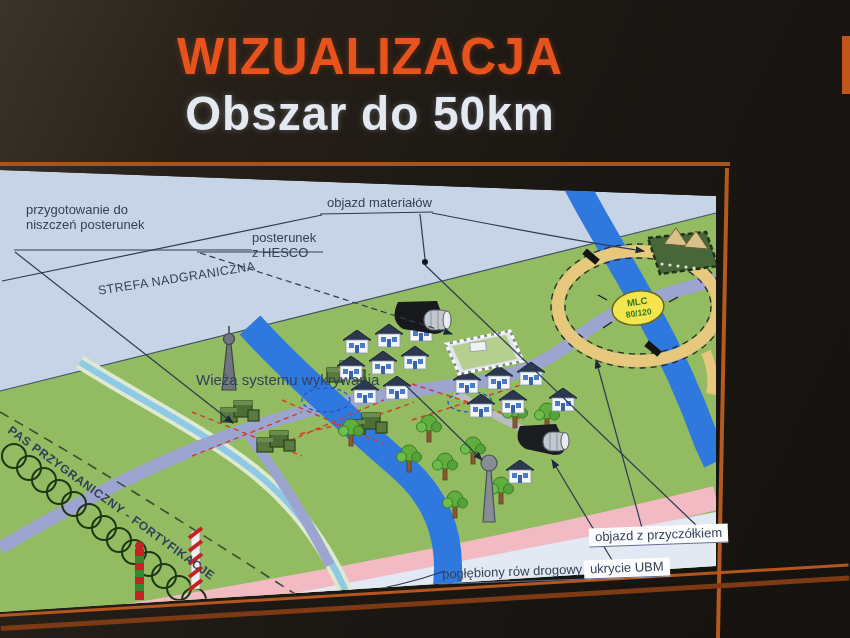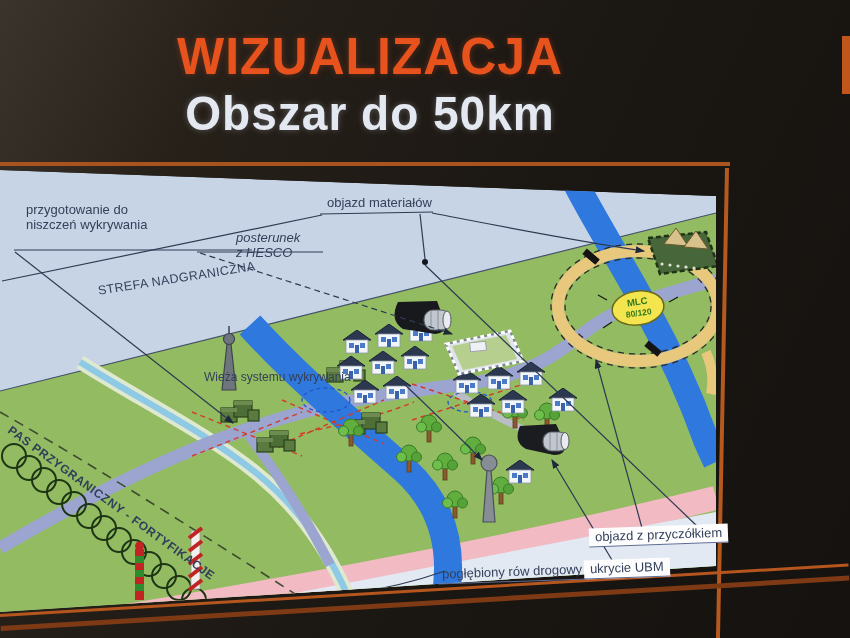--- a/index.html
+++ b/index.html
@@ -260,33 +260,33 @@
   <rect x="725" y="168" width="4" height="470" fill="#b5591f" transform="rotate(1.1 725 168)"></rect>
   <rect x="842" y="36" width="8" height="58" fill="#c0561c"></rect>
   <g transform="rotate(-3.4 0 616)">
     <rect x="0" y="614" width="850" height="3" fill="#b5561e"></rect>
     <rect x="0" y="626" width="850" height="5" fill="#7e3a14"></rect>
   </g>
 </svg>
 
 <div class="lbl" style="left:26px;top:203px;">
   <span class="row">przygotowanie do</span>
-  <span class="row">niszczeń wykrywania</span>
+  <span class="row">niszczeń posterunek</span>
 </div>
 
-<div class="lbl" style="left:236px;top:231px;font-style:italic;">
+<div class="lbl" style="left:252px;top:231px;">
   <span class="row">posterunek</span>
   <span class="row" style="">z HESCO</span>
 </div>
 
 <div class="lbl" style="left:327px;top:196px;">objazd materiałów</div>
 
 <div class="lbl rot-strefa" style="left:97px;top:284px;">STREFA NADGRANICZNA</div>
 
-<div class="lbl" style="left:196px;top:371px;font-size:12px;margin-left:8px;">Wieża systemu wykrywania</div>
+<div class="lbl" style="left:196px;top:371px;font-size:15px;">Wieża systemu wykrywania</div>
 
 <div class="lbl rot-pas" style="left:13px;top:424px;">PAS PRZYGRANICZNY - FORTYFIKACJE</div>
 
 <div class="lbl lbl-box tilt" style="left:589px;top:526px;">objazd z przyczółkiem</div>
 
 <div class="lbl lbl-box tilt" style="left:584px;top:559px;">ukrycie UBM</div>
 
 <div class="lbl tilt" style="left:438px;top:563px;border-bottom:1.6px solid #5d6c96;padding:2px 4px 1px 4px;">pogłębiony rów drogowy</div>
 
 </body></html>

